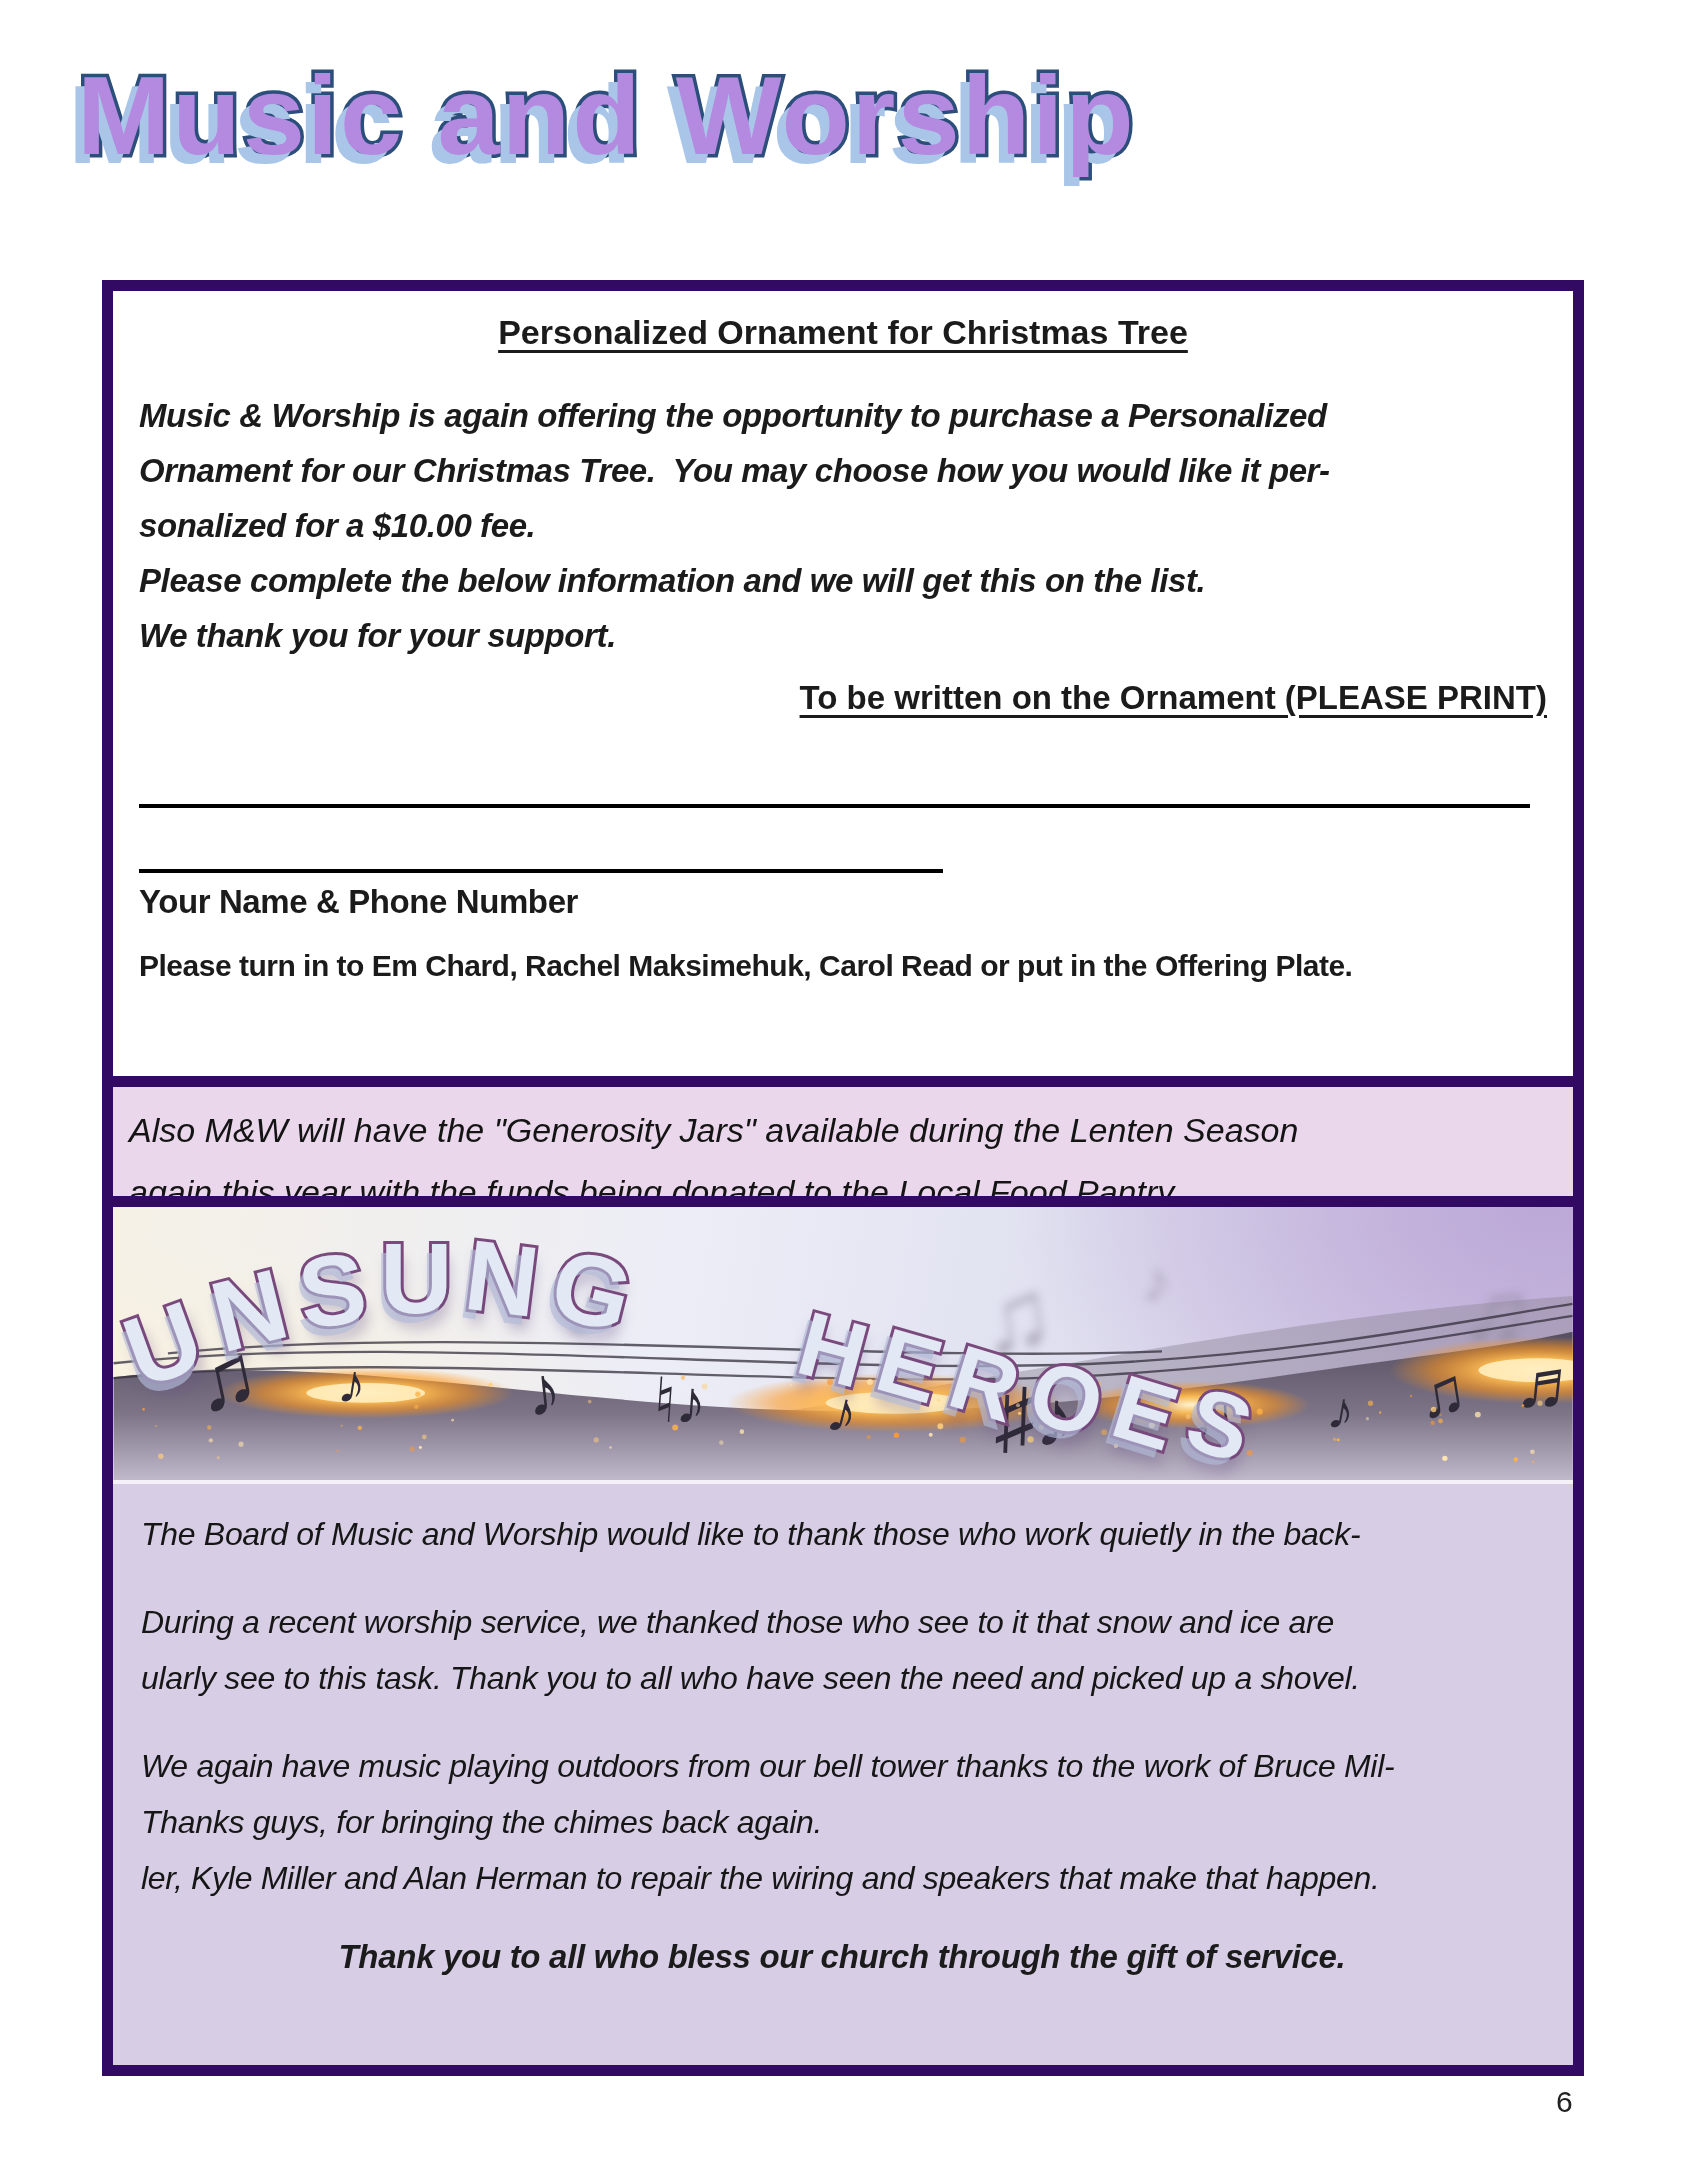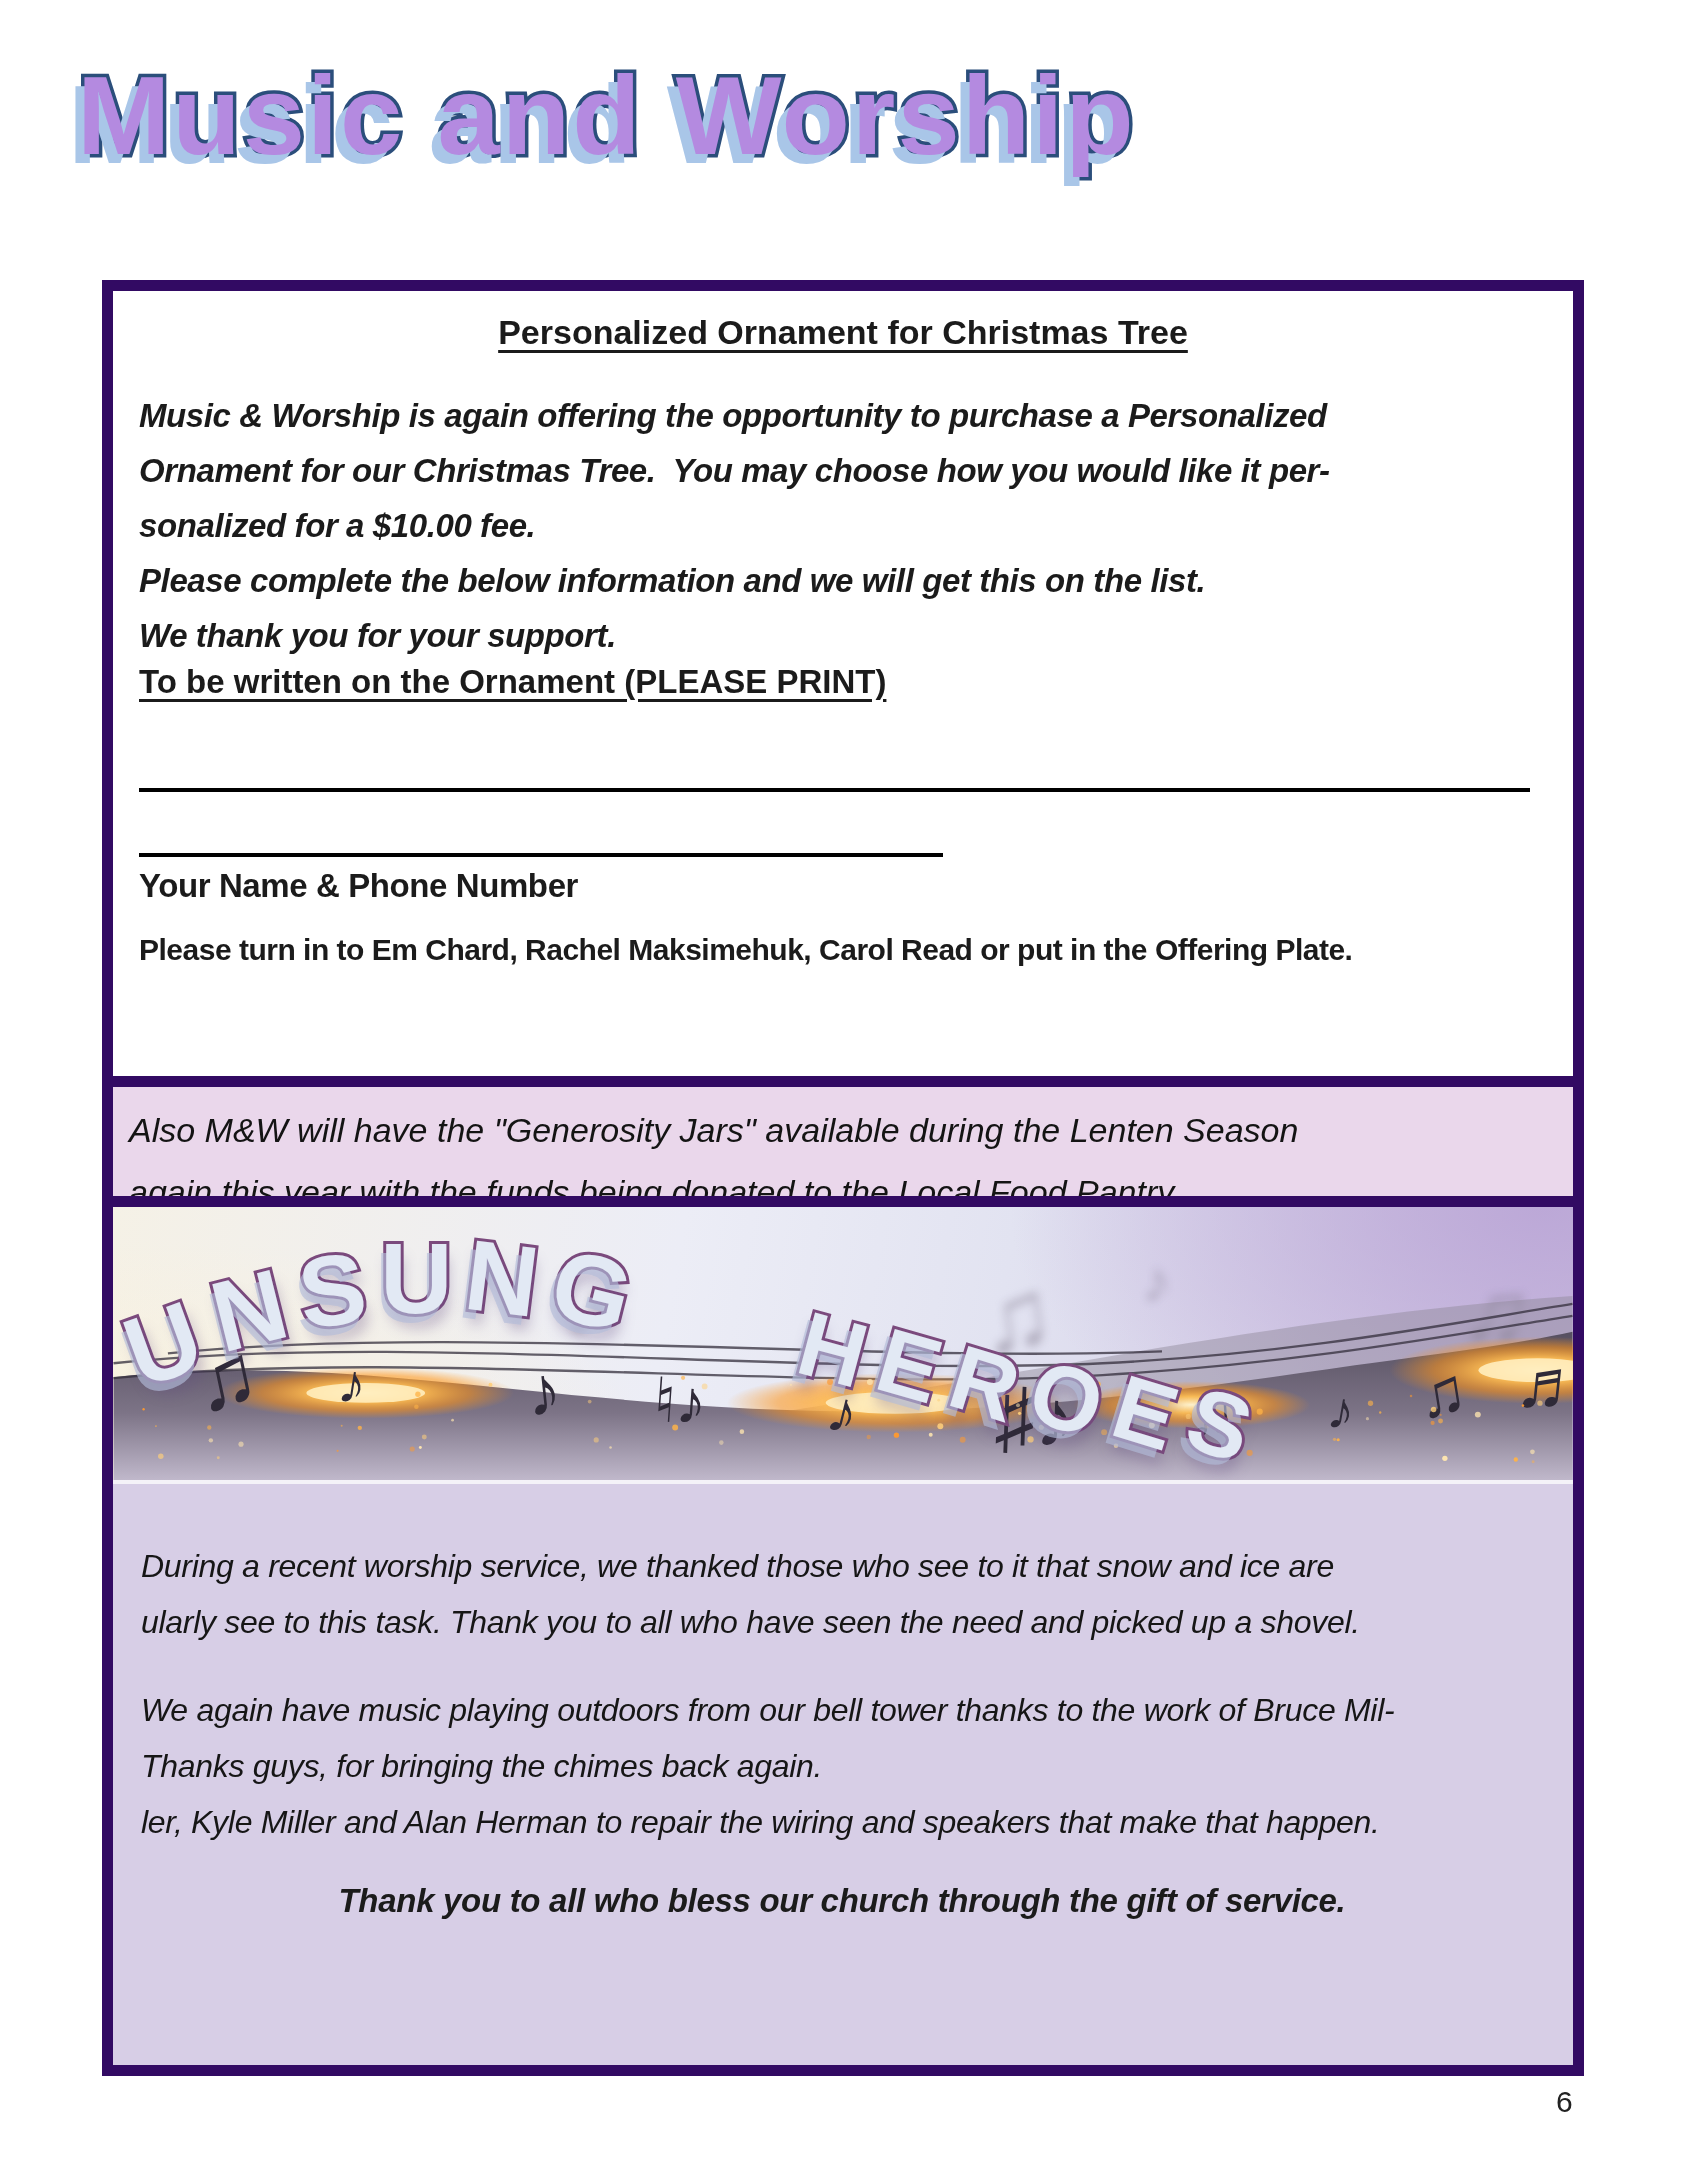--- a/index.html
+++ b/index.html
@@ -27,21 +27,21 @@
 
   
   #ornament-box{left:102px;top:280px;width:1482px;height:813px;padding:14px 26px 0 26px;}
   #ornament-box .box-heading{
     text-align:center;font-size:34px;font-weight:bold;
     text-decoration:underline;text-decoration-thickness:3px;text-underline-offset:6px;
     margin:8px 0 36px 0;
   }
   #ornament-box .body .line{font-size:33px;font-weight:bold;letter-spacing:-0.4px;line-height:55px;}
   #ornament-box .sub-heading{
-    text-align:left;font-size:33px;font-weight:bold;
+    text-align:right;font-size:33px;font-weight:bold;margin-top:16px;
     text-decoration:underline;text-decoration-thickness:3px;text-underline-offset:6px;
   }
   .write-line{height:0;border-top:4px solid #000;}
   #write-line-1{width:1391px;margin-top:87px;}
   #write-line-2{width:804px;margin-top:61px;}
   .name-label{font-size:33px;font-weight:bold;letter-spacing:-0.4px;margin-top:10px;}
   .turn-in{font-size:30px;font-weight:bold;letter-spacing:-0.5px;margin-top:28px;white-space:pre;}
 
   
   #generosity-box{left:102px;top:1076px;width:1482px;height:146px;background:var(--generosity_bg);padding:12px 0 0 16px;}
@@ -256,20 +256,21 @@
           <span style="transform: translateY(30px) rotate(16deg);">E</span>
           <span style="transform: translateY(48px) rotate(17deg);">R</span>
           <span style="transform: translateY(63px) rotate(17deg);">O</span>
           <span style="transform: translateY(77px) rotate(17deg);">E</span>
           <span style="transform: translateY(89px) rotate(18deg);">S</span>
         </div>
     </div>
 
     <div id="heroes-body">
       <div class="para">
+        <div class="line">The Board of Music and Worship would like to thank those who work quietly in the back-</div>
       </div>
       <div class="para">
         <div class="line">During a recent worship service, we thanked those who see to it that snow and ice are</div>
         <div class="line">ularly see to this task. Thank you to all who have seen the need and picked up a shovel.</div>
       </div>
       <div class="para">
         <div class="line">We again have music playing outdoors from our bell tower thanks to the work of Bruce Mil-</div>
         <div class="line">Thanks guys, for bringing the chimes back again.</div>
         <div class="line">ler, Kyle Miller and Alan Herman to repair the wiring and speakers that make that happen.</div>
       </div>

